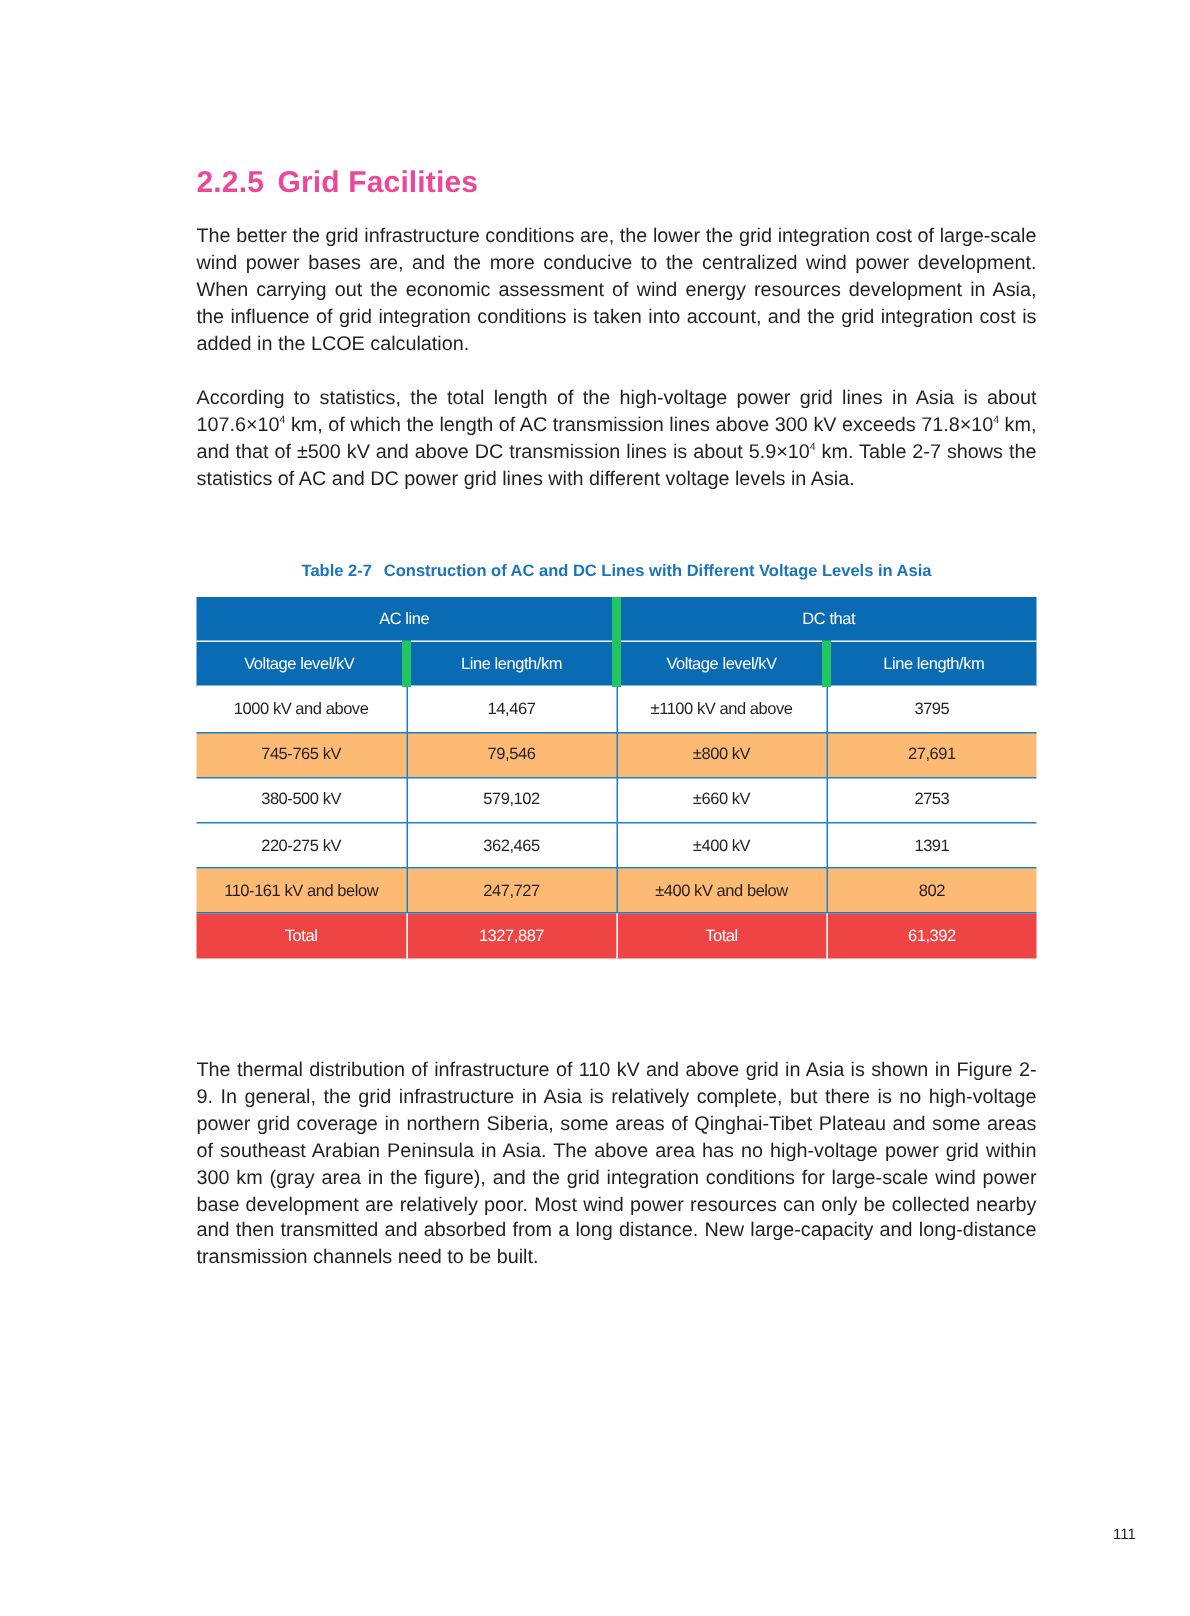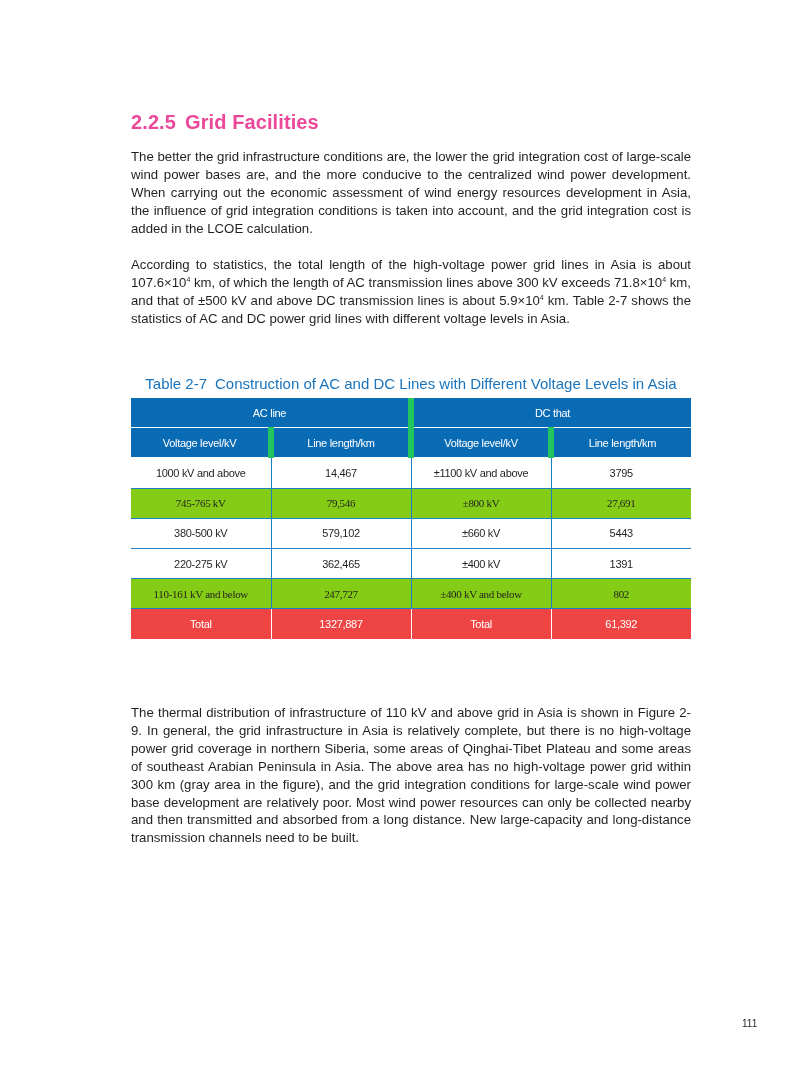--- a/index.html
+++ b/index.html
@@ -16,21 +16,21 @@
     position: absolute; left: 131px; width: 560px;
     font-size: 13.2px; line-height: 17.9px; text-align: justify;
     color: #231f20; margin: 0;
   }
   .para sup { font-size: 7px; vertical-align: 5px; line-height: 0; }
   #p1 { top: 148px; }
   #p2 { top: 256px; }
   #p3 { top: 704px; }
   .caption {
     position: absolute; left: 131px; width: 560px; top: 375px;
-    text-align: center; font-size: 15px; font-weight: normal; color: #1b74bb;
+    text-align: center; font-size: 11px; font-weight: bold; color: #1b74bb;
   }
   .caption .cap-num { margin-right: 8px; }
   table.grid {
     position: absolute; left: 131px; top: 398px; width: 560px;
     border-collapse: collapse; table-layout: fixed;
     font-size: 11px; color: #231f20;
   }
   table.grid td, table.grid th {
     height: 29.2px; padding: 0; text-align: center; vertical-align: middle;
     font-weight: normal; letter-spacing: -0.3px;
@@ -38,21 +38,21 @@
   table.grid col.c1, table.grid col.c3 { width: 140px; }
   table.grid thead th {
     background: #0a6bb5; color: #ffffff;
     border-right: 6px solid #22c55e; border-bottom: 1px solid #ffffff;
   }
   table.grid thead th:last-child { border-right: none; }
   table.grid tbody td {
     border-bottom: 1px solid #1a7fc4; border-right: 1px solid #1a7fc4;
   }
   table.grid tbody td:last-child { border-right: none; }
-  table.grid tbody tr.alt td { background: #84cc16; font-family: Liberation Serif, serif; }
+  table.grid tbody tr.alt td { background: #fdba74; }
   table.grid tbody tr.total td {
     background: #ef4444; color: #ffffff;
     border-right: 1px solid #ffffff; border-bottom: none;
   }
   table.grid tbody tr.total td:last-child { border-right: none; }
   .page-number {
     position: absolute; left: 742px; top: 1018px; font-size: 10px; color: #231f20;
   }
 </style>
 </head>
@@ -99,21 +99,21 @@
     <tr class="alt">
       <td>745-765 kV</td>
       <td>79,546</td>
       <td>±800 kV</td>
       <td>27,691</td>
     </tr>
     <tr>
       <td>380-500 kV</td>
       <td>579,102</td>
       <td>±660 kV</td>
-      <td>5443</td>
+      <td>2753</td>
     </tr>
     <tr>
       <td>220-275 kV</td>
       <td>362,465</td>
       <td>±400 kV</td>
       <td>1391</td>
     </tr>
     <tr class="alt">
       <td>110-161 kV and below</td>
       <td>247,727</td>

